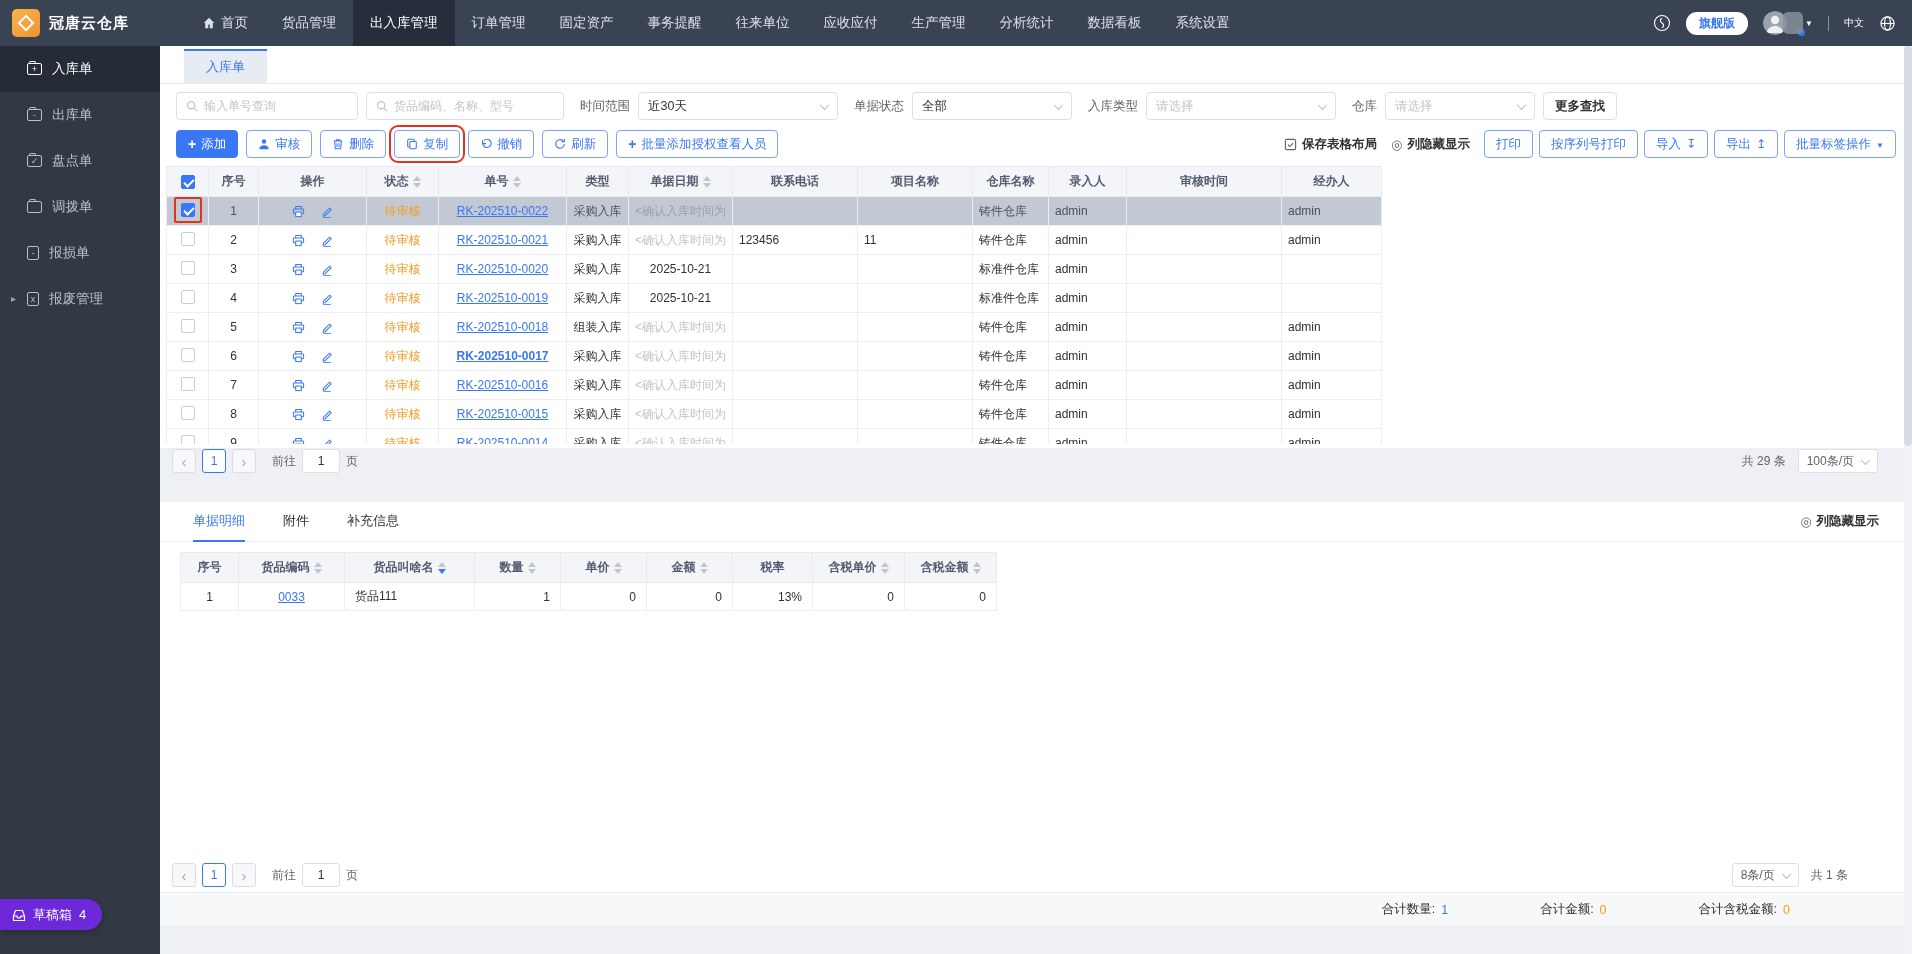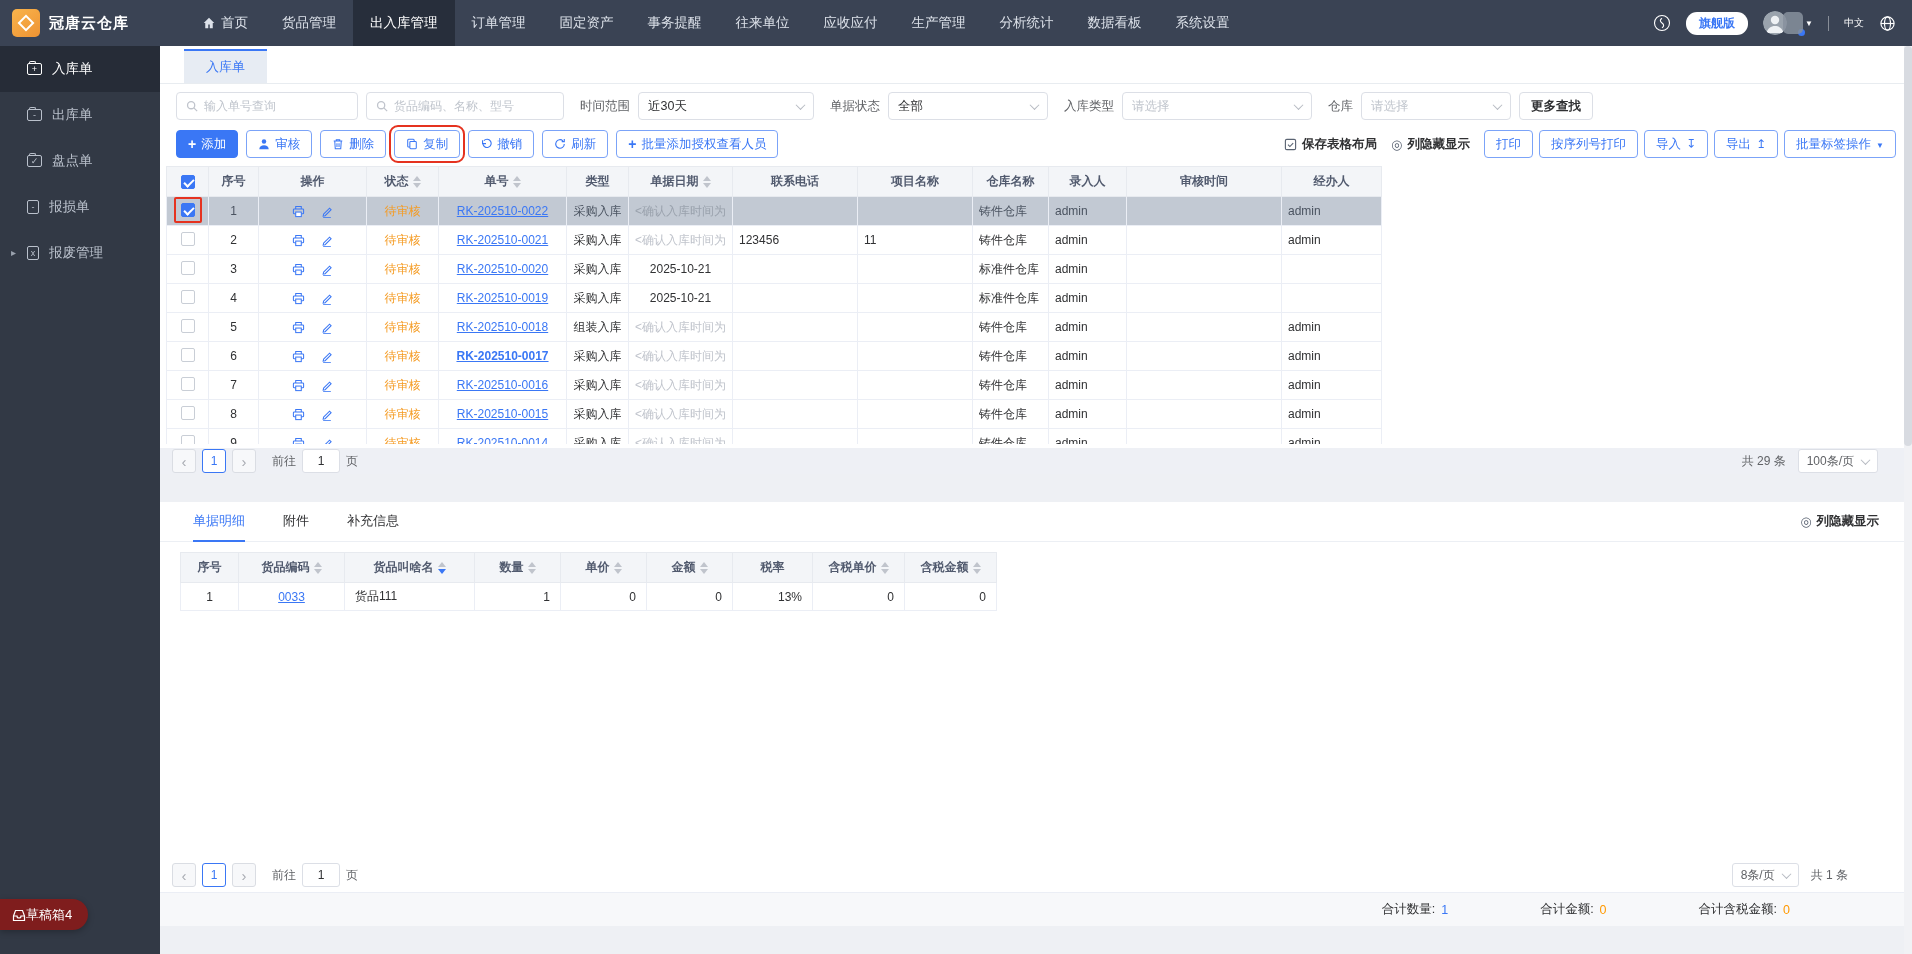--- a/index.html
+++ b/index.html
@@ -27,21 +27,21 @@
 
 .layout{display:flex;height:908px}
 .sidebar{width:160px;background:#323945;color:#bac1cc;position:relative;flex:none}
 .side-item{height:46px;display:flex;align-items:center;gap:10px;padding-left:27px;font-size:13.5px;cursor:pointer;position:relative;white-space:nowrap}
 .side-item.active{background:#262c37;color:#fff}
 .side-arrow{position:absolute;left:11px;font-size:10px;color:#9aa2ae}
 .mini-ic{width:15px;height:12px;border:1.2px solid currentColor;border-radius:2px;position:relative;display:inline-flex;align-items:center;justify-content:center;flex:none}
 .mini-ic.folder::before{content:'';position:absolute;top:-3px;left:1px;width:5px;height:2px;border:1.2px solid currentColor;border-bottom:none;border-radius:2px 2px 0 0}
 .mini-ic.file{width:12px;height:14px}
 .mini-ic i{font-style:normal;font-size:9px;line-height:1;transform:translateY(-0.5px)}
-.draft-btn{position:absolute;left:0;bottom:24px;background:#7f1d1d;color:#fff;height:31px;border-radius:0 17px 17px 0;display:flex;align-items:center;padding:0 16px 0 12px;font-size:13px;cursor:pointer;box-shadow:0 2px 6px rgba(0,0,0,.25)}
+.draft-btn{position:absolute;left:0;bottom:24px;background:#6d28d9;color:#fff;height:31px;border-radius:0 17px 17px 0;display:flex;align-items:center;gap:7px;padding:0 16px 0 12px;font-size:13px;cursor:pointer;box-shadow:0 2px 6px rgba(0,0,0,.25)}
 .draft-count{font-size:13px}
 
 .main{flex:1;display:flex;flex-direction:column;overflow:hidden}
 .panel{background:#fff}
 
 .tabstrip{height:38px;border-bottom:1px solid #e8ecf0;display:flex;align-items:flex-end;padding-left:24px;background:#fff}
 .top-tab{height:34px;padding:0 22px;background:#e7ecf3;border-top:2px solid #3a77f5;color:#3a77f5;font-size:13px;display:flex;align-items:center;cursor:pointer}
 
 .filters{display:flex;align-items:center;gap:8px;padding:8px 16px 4px 16px}
 .s-input{height:28px;border:1px solid #dcdfe6;border-radius:4px;display:flex;align-items:center;gap:6px;padding:0 9px;background:#fff}
@@ -219,20 +219,26 @@
           </span>
           <span>出库单</span>
         </div>
         <div class="side-item">
           <span class="mini-ic folder">
             <i>✓</i>
           </span>
           <span>盘点单</span>
         </div>
         <div class="side-item">
+          <span class="mini-ic folder">
+            <i></i>
+          </span>
+          <span>调拨单</span>
+        </div>
+        <div class="side-item">
           <span class="mini-ic file">
             <i>-</i>
           </span>
           <span>报损单</span>
         </div>
         <div class="side-item">
           <span class="side-arrow gi gi-tri"></span>
           <span class="mini-ic file">
             <i>x</i>
           </span>
@@ -270,21 +276,21 @@
         <div class="s-input" style="width:198px">
           <span style="display:inline-flex">
             <svg viewBox="0 0 14 14" width="12" height="12" fill="none" stroke="#c0c4cc" stroke-width="1.5">
                 <circle cx="6" cy="6" r="4.2"></circle>
                 <path d="M9.2 9.2L13 13"></path>
               </svg>
           </span>
           <input placeholder="货品编码、名称、型号" style="">
         </div>
         <span class="f-label">时间范围</span>
-        <div class="select" style="width:176px">
+        <div class="select" style="width:200px">
           <span class="val">近30天</span>
           <span class="chev"></span>
         </div>
         <span class="f-label">单据状态</span>
         <div class="select" style="width:160px">
           <span class="val">全部</span>
           <span class="chev"></span>
         </div>
         <span class="f-label">入库类型</span>
         <div class="select" style="width:190px">

